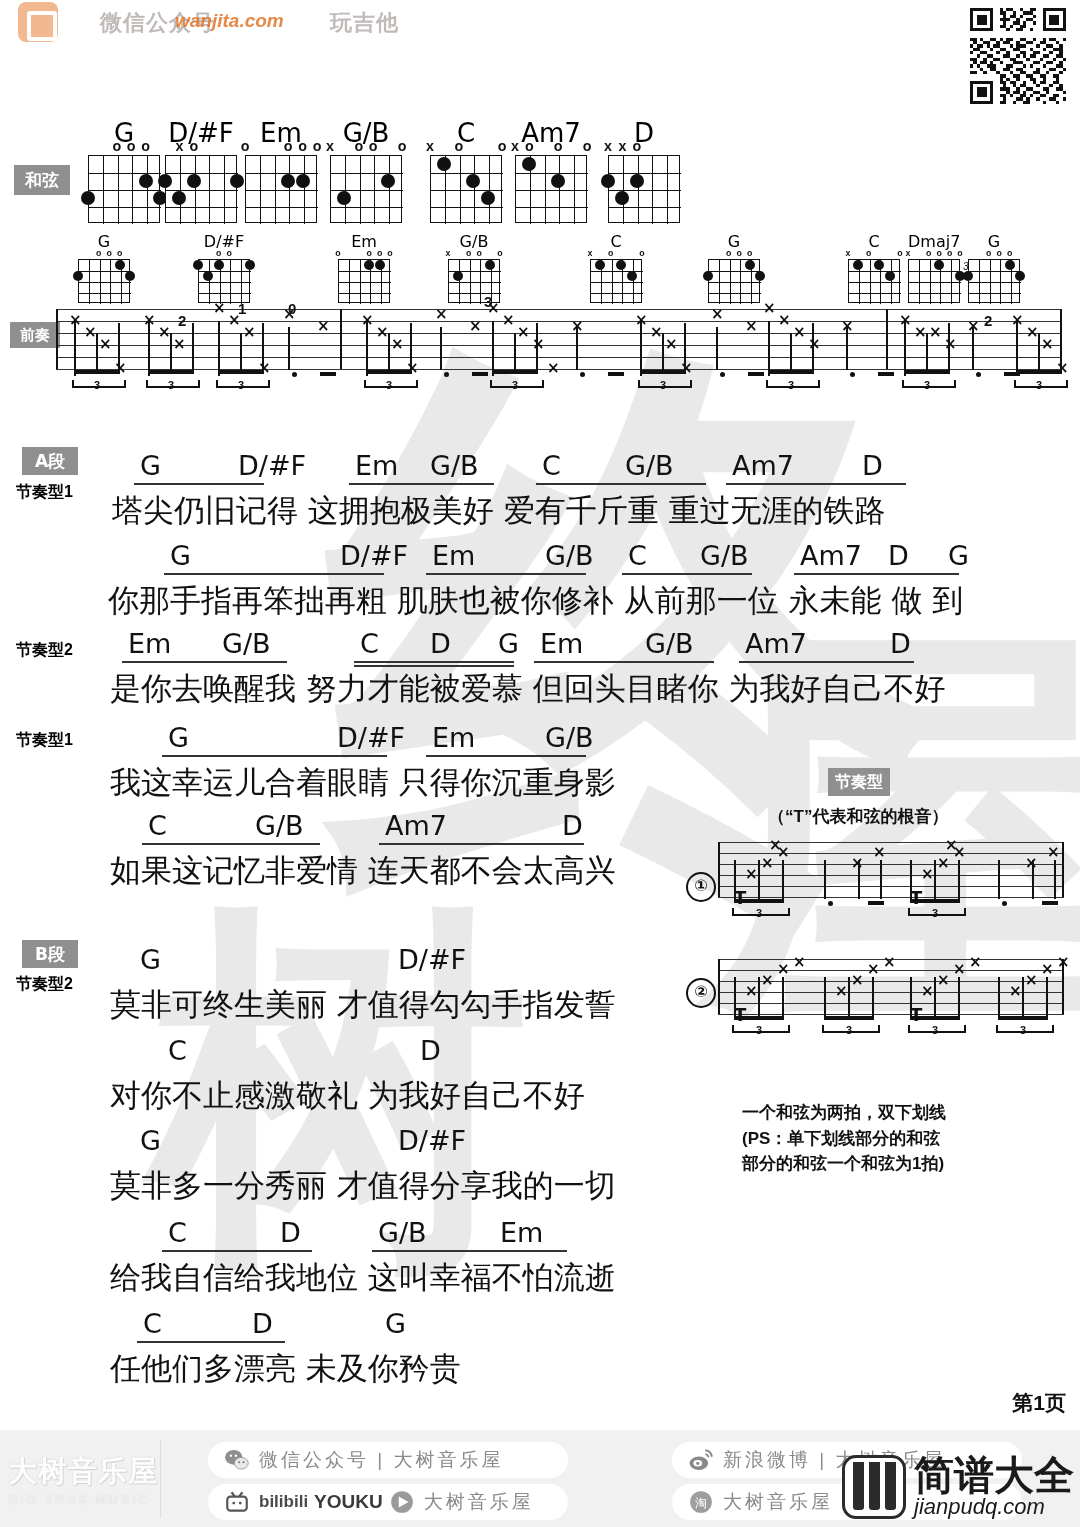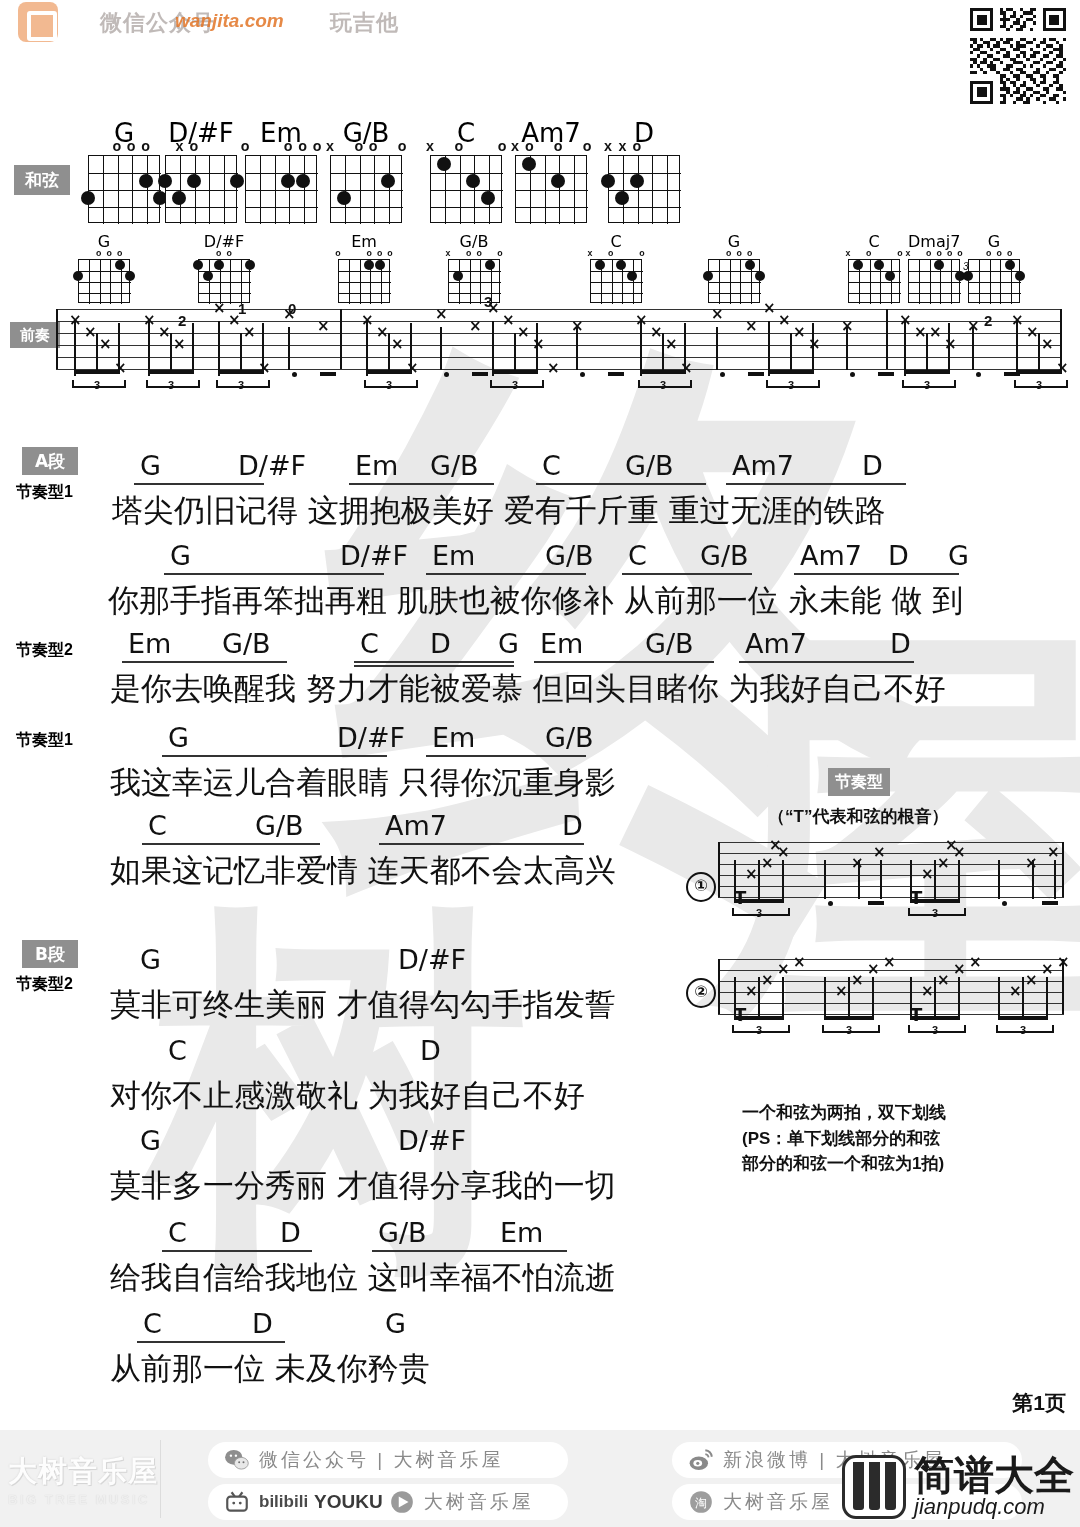--- a/index.html
+++ b/index.html
@@ -880,21 +880,21 @@
         <span class="ch" style="left: 378px;">G/B</span>
         <span class="ch" style="left: 500px;">Em</span>
       </div>
       <div class="lyric" style="left: 110px; top: 1257px;">给我自信给我地位  这叫幸福不怕流逝</div>
       <div class="uline" style="left: 137px; top: 1341px; width: 148px;"></div>
       <div class="chordline" style="left: 0px; top: 1308px; width: 1080px; height: 34px;">
         <span class="ch" style="left: 143px;">C</span>
         <span class="ch" style="left: 252px;">D</span>
         <span class="ch" style="left: 385px;">G</span>
       </div>
-      <div class="lyric" style="left: 110px; top: 1348px;">从前那一位  未及你矜贵</div>
+      <div class="lyric" style="left: 110px; top: 1348px;">任他们多漂亮  未及你矜贵</div>
     </div>
 
   <div class="rnote" style="left:768px;top:805px;">（“T”代表和弦的根音）</div>
   <div class="circnum" style="left:686px;top:872px;">①</div>
   <div class="circnum" style="left:686px;top:978px;">②</div>
   <div id="rhythmStaff1" class="staff" style="left:718px;top:838px;width:348px;height:82px;">
       <div class="sline" style="top: 4px; width: 346px;"></div>
       <div class="sline" style="top: 15px; width: 346px;"></div>
       <div class="sline" style="top: 26px; width: 346px;"></div>
       <div class="sline" style="top: 37px; width: 346px;"></div>

